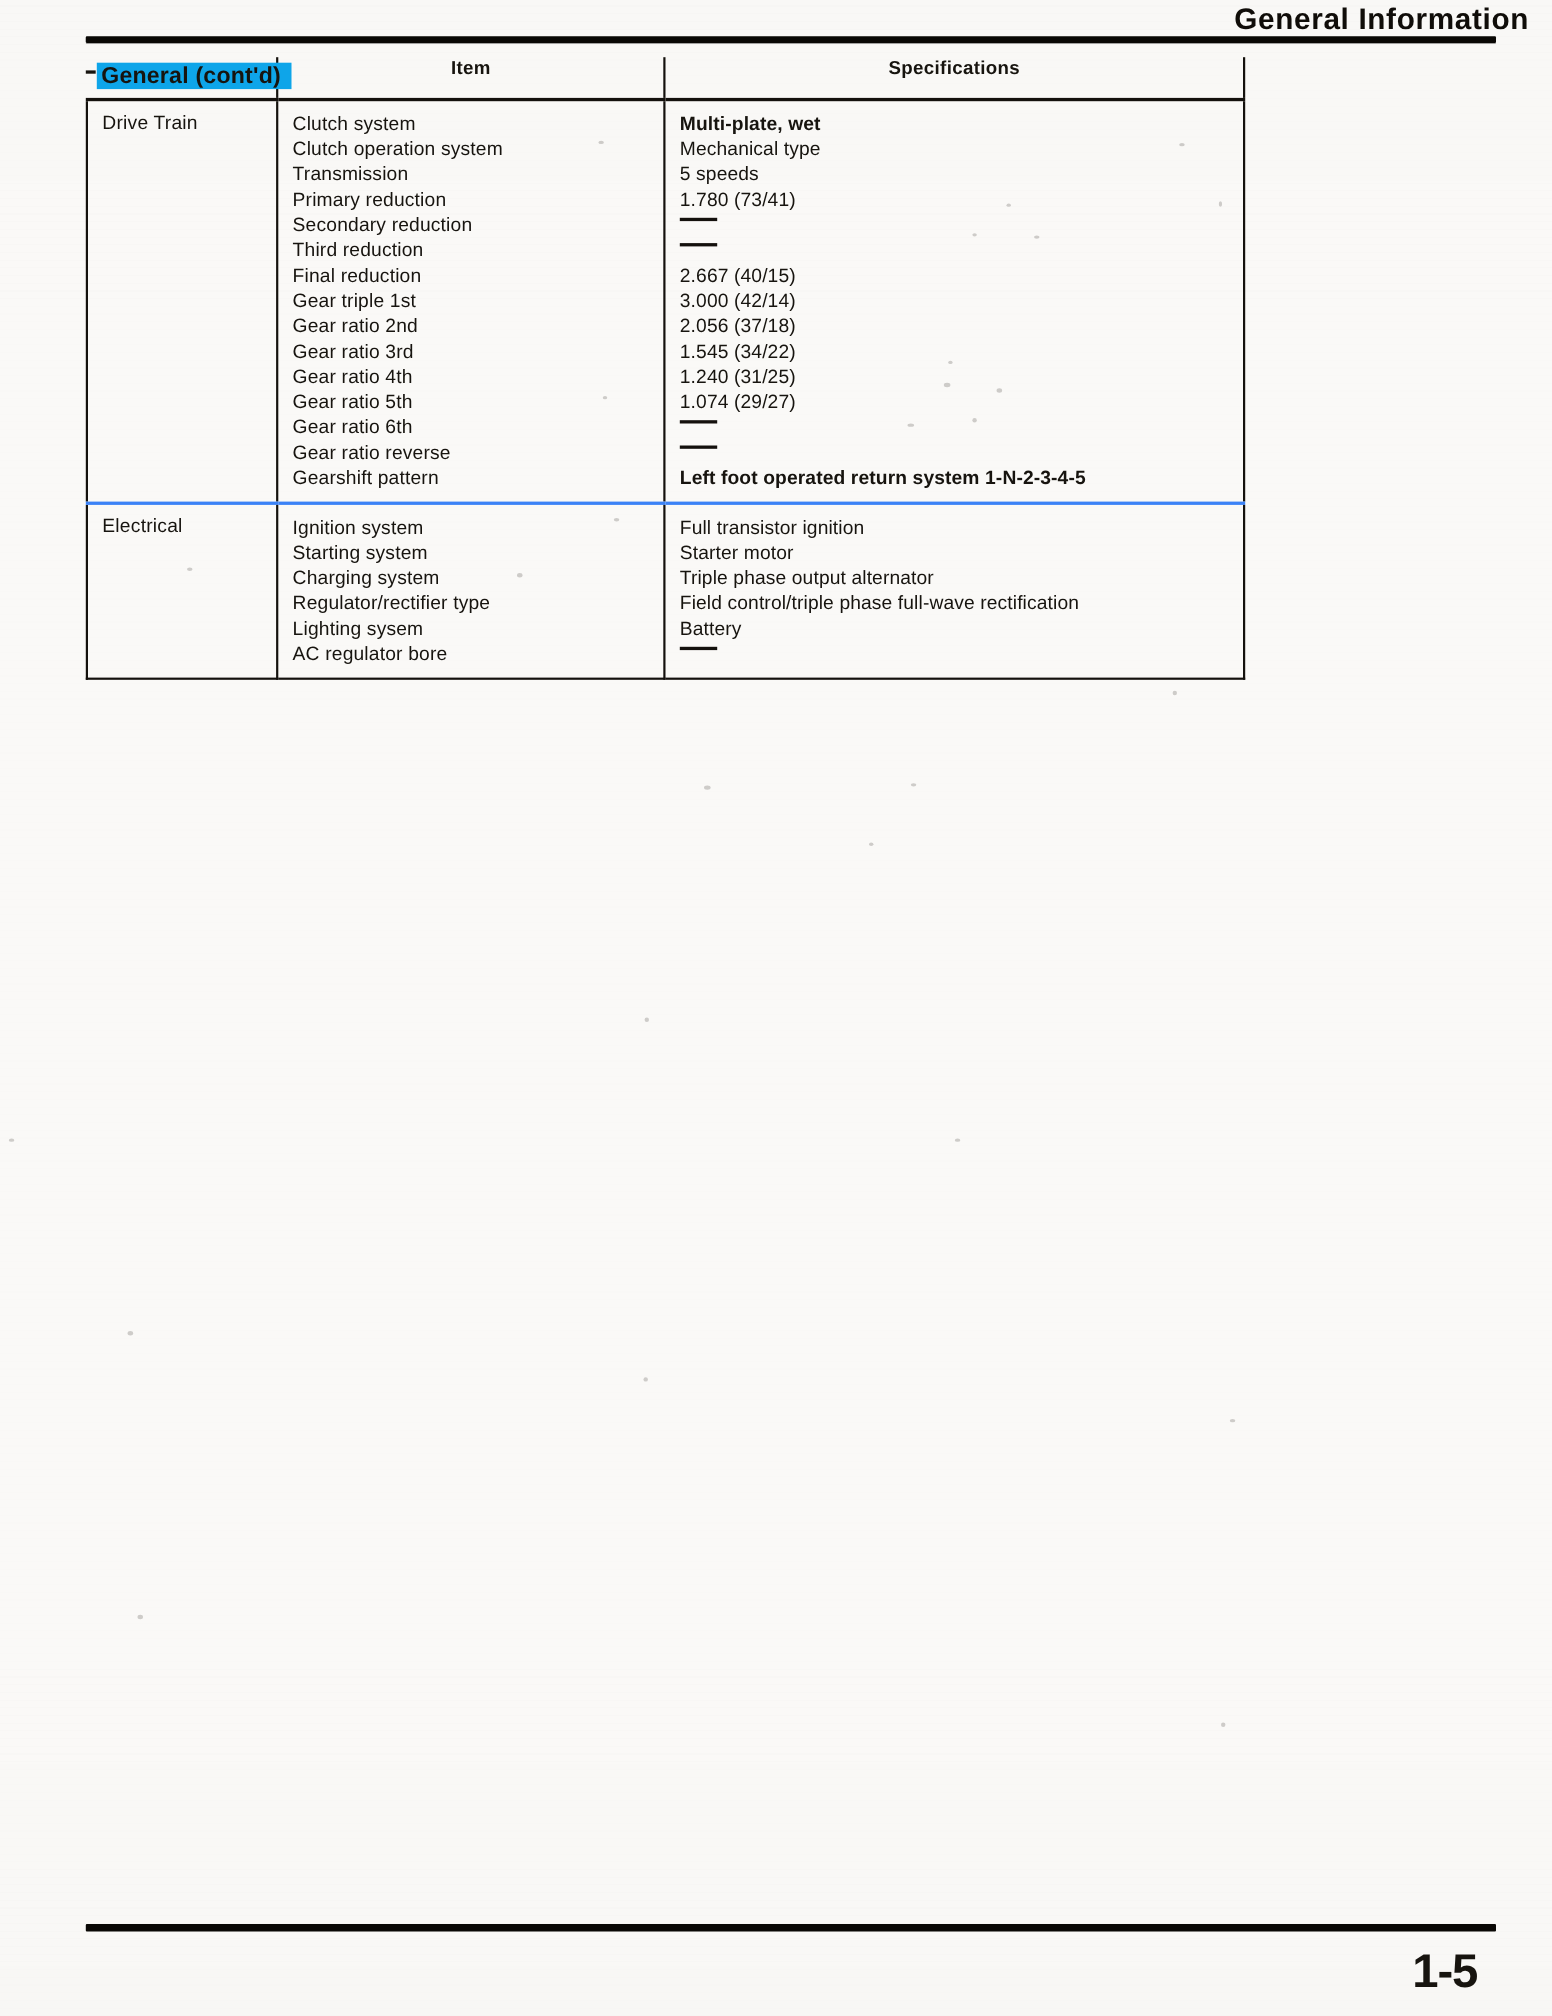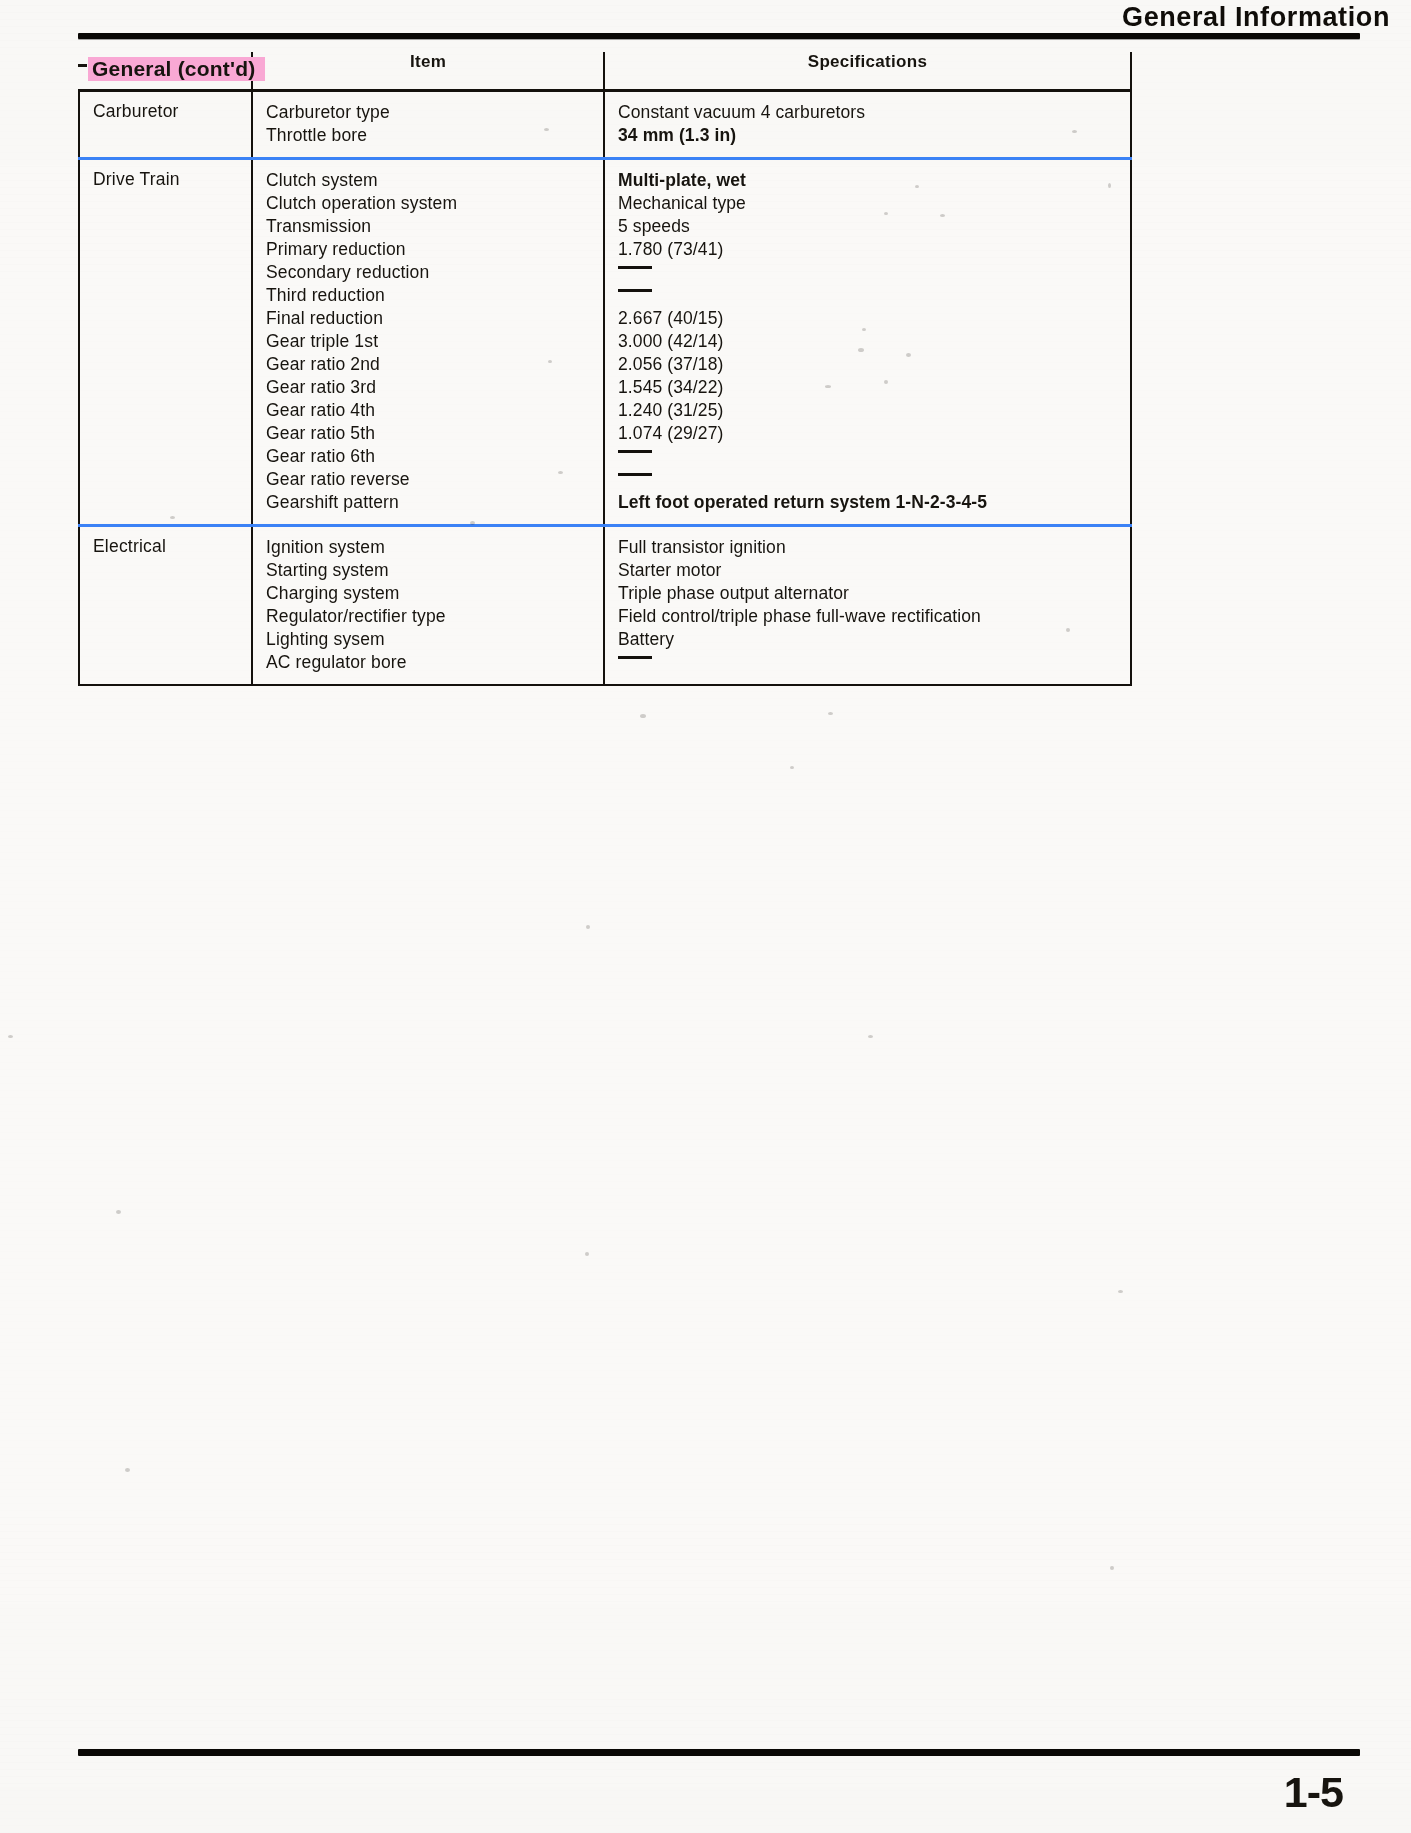--- a/index.html
+++ b/index.html
@@ -52,21 +52,21 @@
   }
 
   
   .section-caption {
     position: absolute;
     top: 57px;
     left: 88px;
     font-size: 21px;
     font-weight: bold;
     letter-spacing: .2px;
-    background: #f9a8d4;
+    background: #0ea5e9;
     padding: 0 10px 0 4px;
     z-index: 4;
     white-space: nowrap;
   }
   .caption-tick {
     position: absolute;
     top: 64px;
     left: 78px;
     width: 9px;
     height: 3px;
@@ -190,43 +190,20 @@
         <col class="c-spec">
     </colgroup>
     <thead>
       <tr>
         <th class="h-blank"></th>
         <th>Item</th>
         <th>Specifications</th>
       </tr>
     </thead>
     <tbody id="spec-body">
-        <tr>
-          <td>
-            <div class="cell-pad">
-              <div class="cat-label">Carburetor</div>
-            </div>
-          </td>
-          <td>
-            <div class="cell-pad">
-              <ul class="lines">
-                <li>Carburetor type</li>
-                <li>Throttle bore</li>
-              </ul>
-            </div>
-          </td>
-          <td>
-            <div class="cell-pad">
-              <ul class="lines spec-lines">
-                <li>Constant vacuum 4 carburetors</li>
-                <li style="font-weight: bold;">34 mm (1.3 in)</li>
-              </ul>
-            </div>
-          </td>
-        </tr>
         <tr class="grp">
           <td>
             <div class="cell-pad">
               <div class="cat-label">Drive Train</div>
             </div>
           </td>
           <td>
             <div class="cell-pad">
               <ul class="lines">
                 <li>Clutch system</li>

